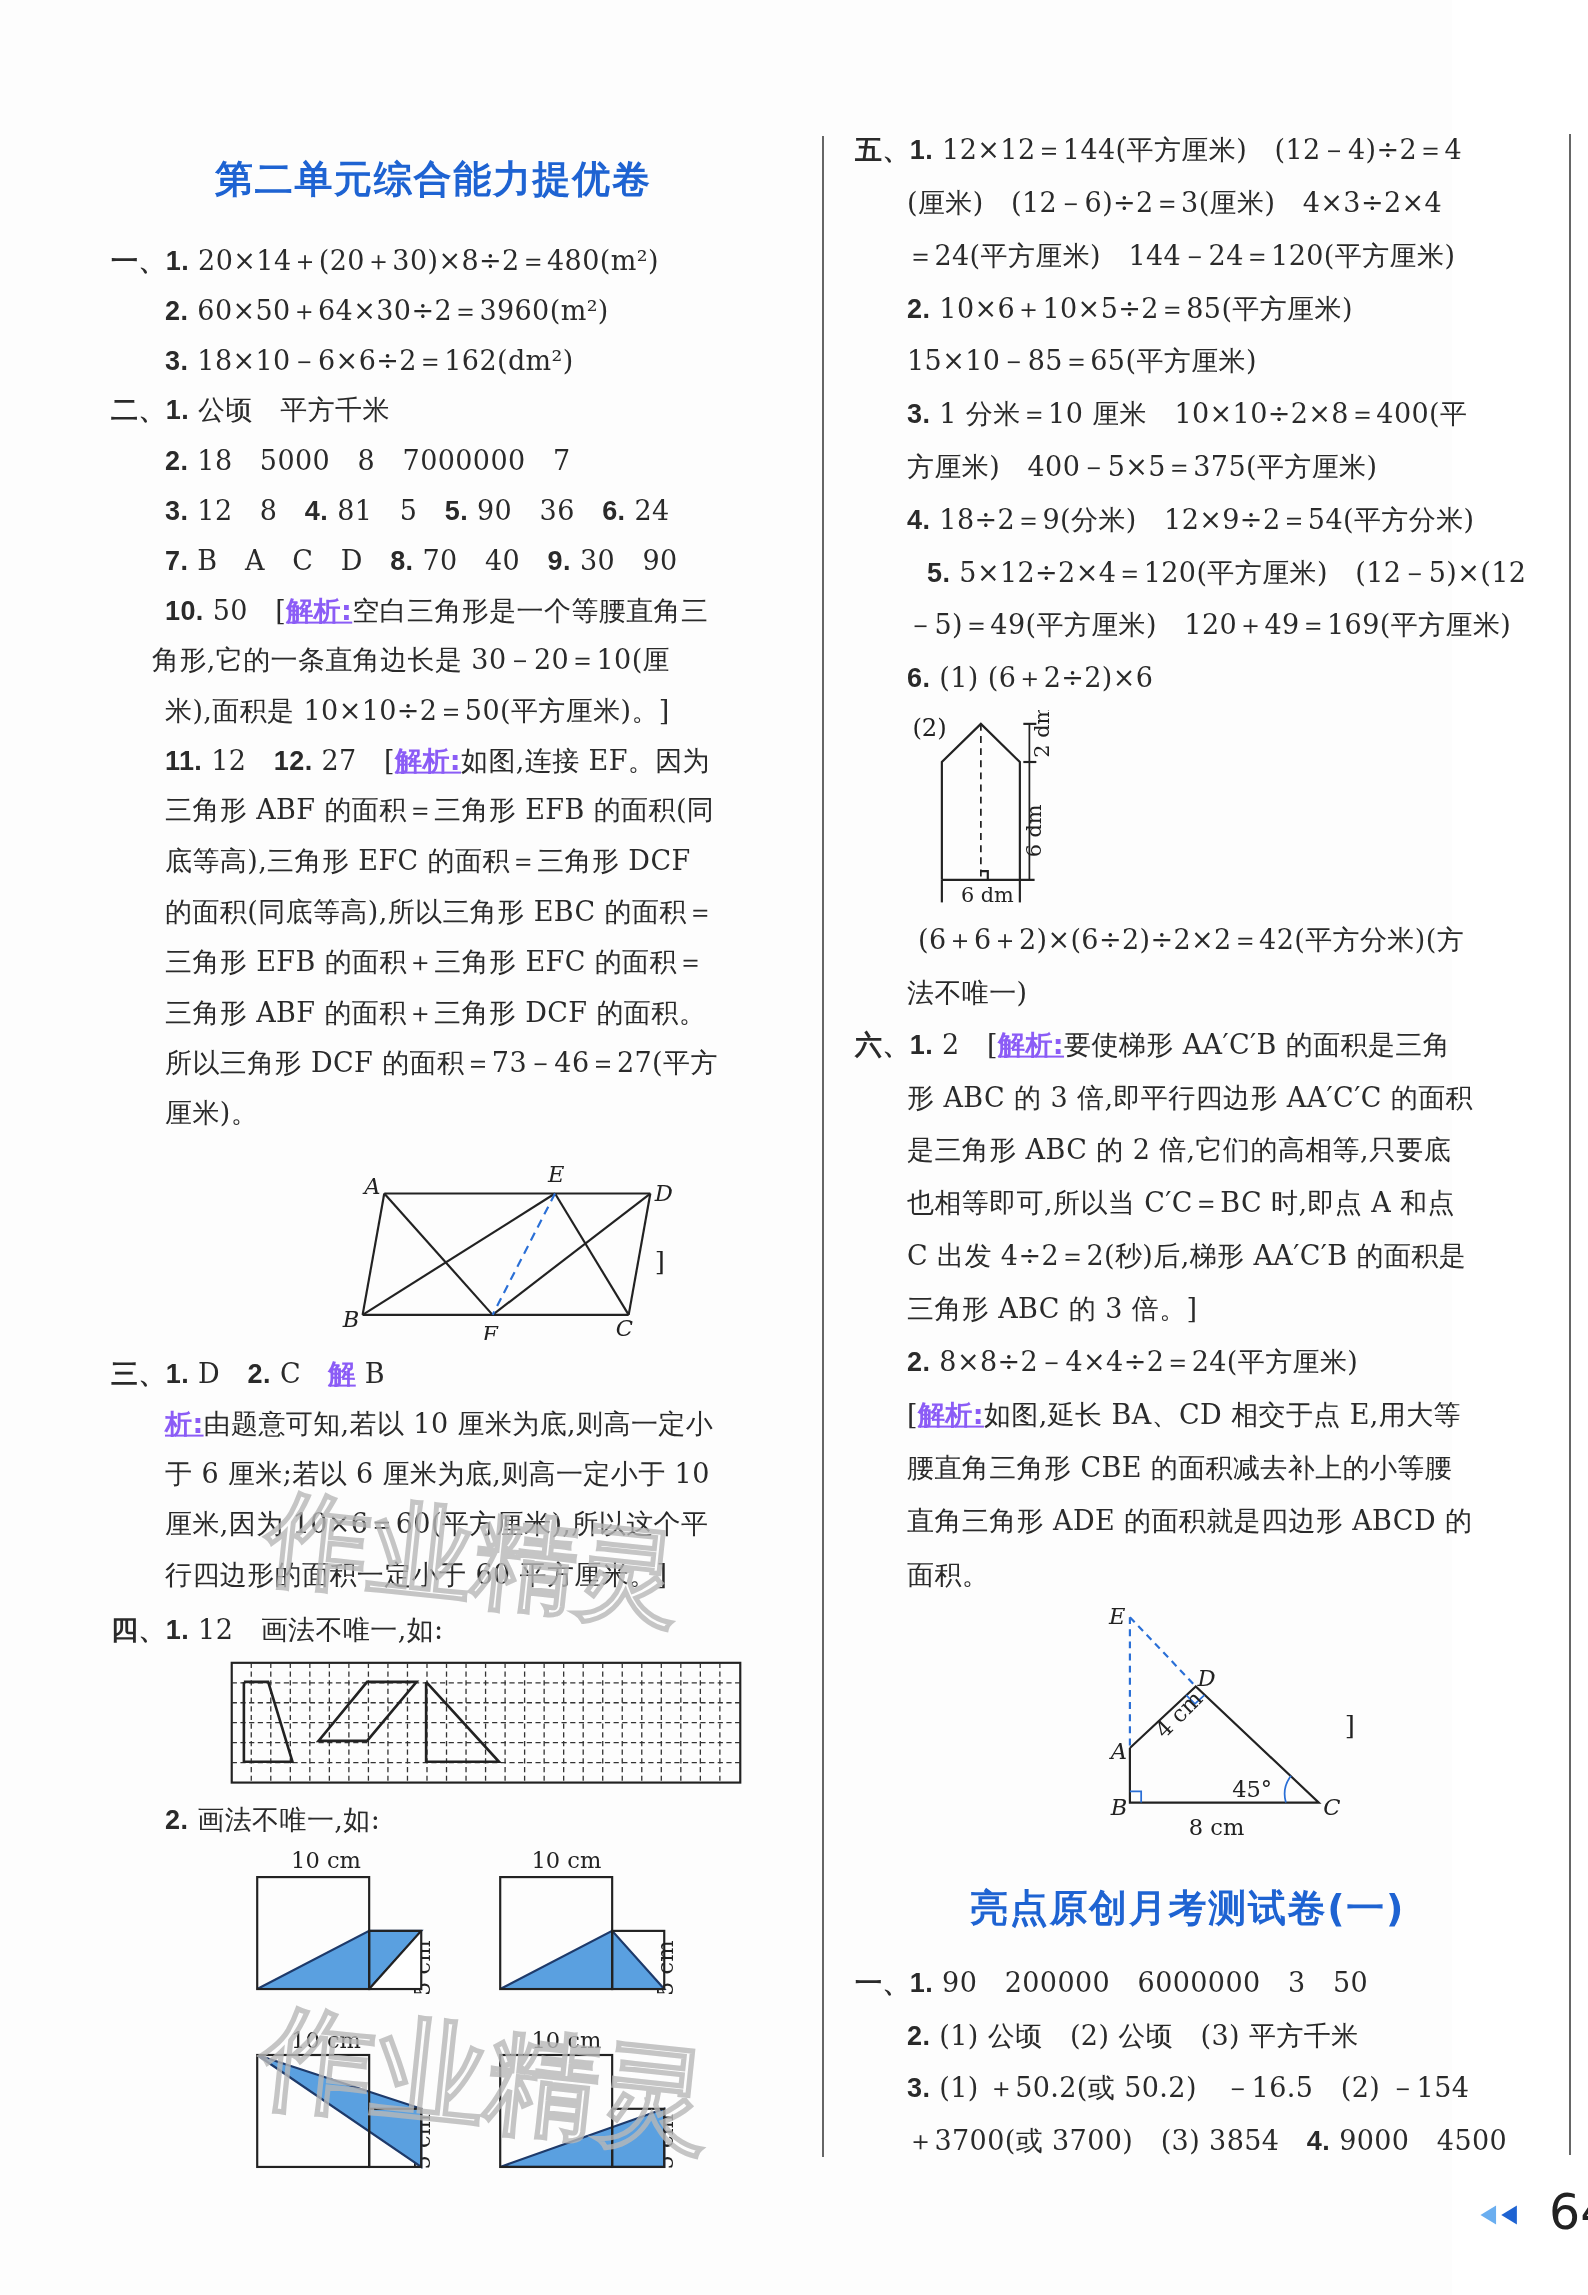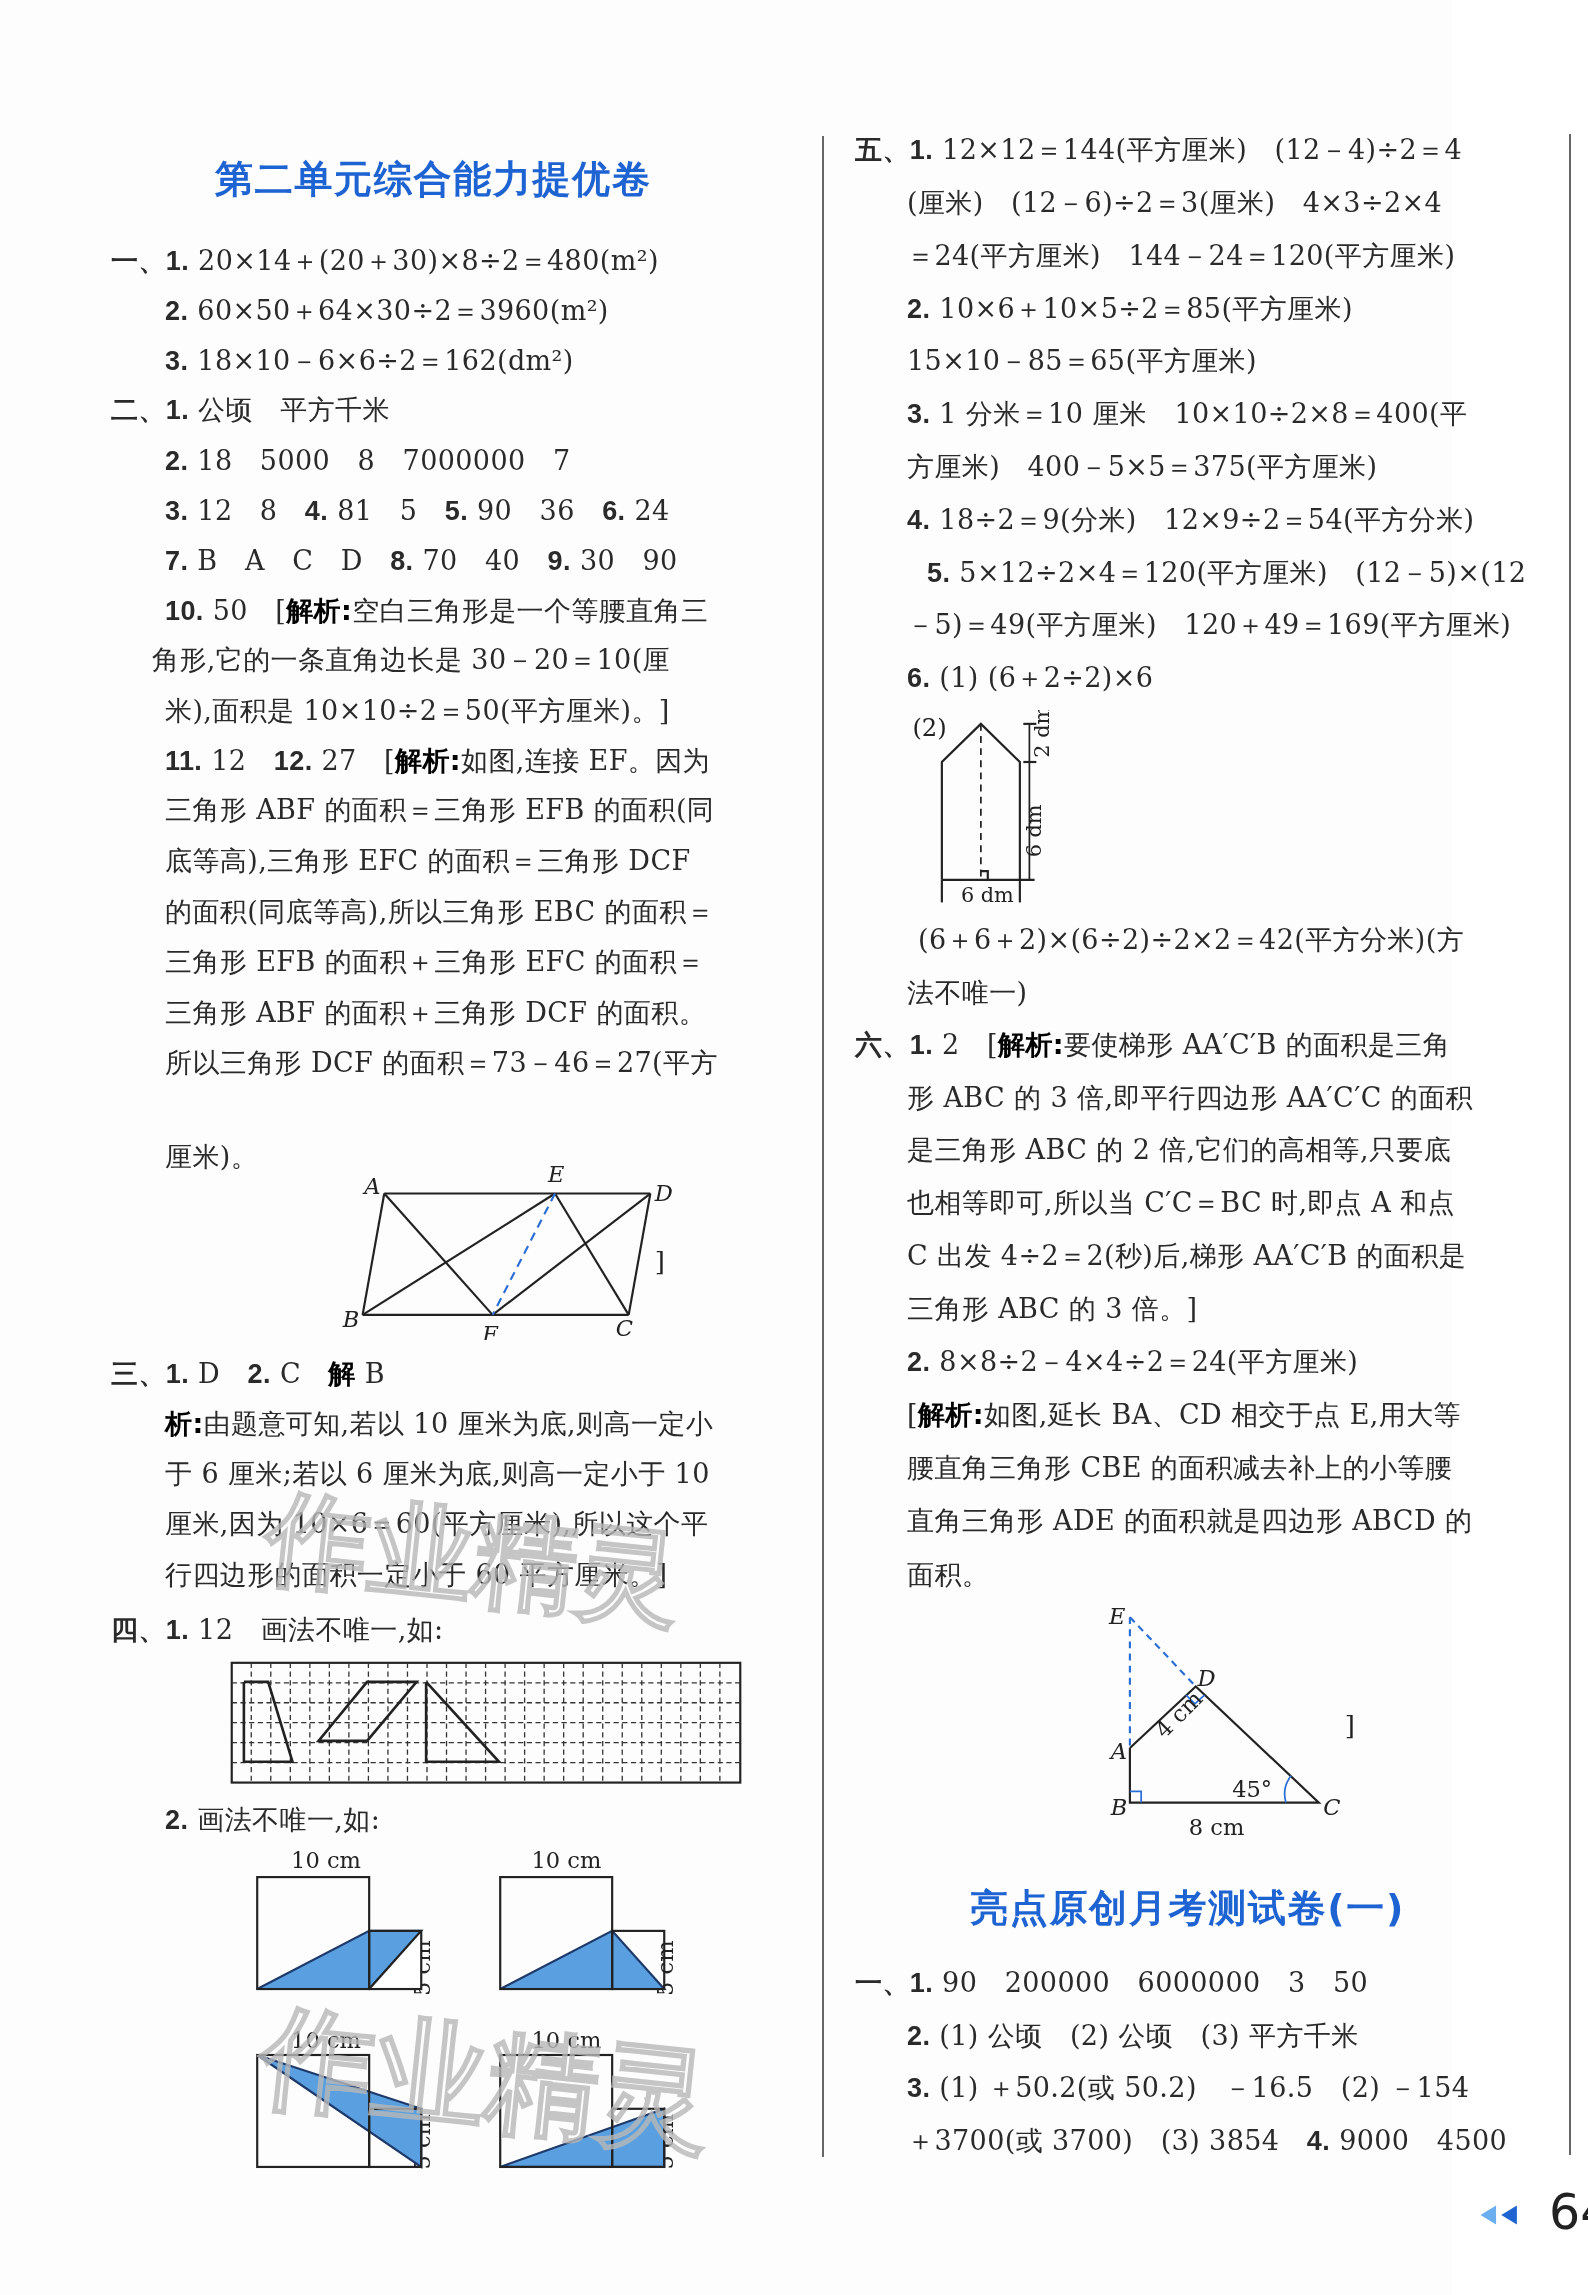--- a/index.html
+++ b/index.html
@@ -2,21 +2,21 @@
 <html style="font-size:14px"><head>
 <meta charset="utf-8">
 <style>
   html,body{margin:0;padding:0;background:#fff;}
   body{width:1588px;height:2295px;position:relative;overflow:hidden;font-family:"DejaVu Serif","Liberation Serif",serif;color:#2a2a2a;}
   .page{position:absolute;left:0;top:0;width:1452px;height:2295px;background:#fdfdfd;}
   .title{position:absolute;font-family:"DejaVu Sans","Liberation Sans",sans-serif;font-weight:bold;font-size:38px;color:#1e63d2;letter-spacing:1.7px;white-space:nowrap;}
   .ln{position:absolute;font-size:27px;line-height:35px;white-space:nowrap;transform:translateY(-17.4px);letter-spacing:0.4px;}
   .sec{font-family:"DejaVu Sans","Liberation Sans",sans-serif;font-weight:bold;}
   .num{font-family:"Liberation Sans","DejaVu Sans",sans-serif;font-weight:bold;}
-  .jx{color:#000000;font-family:"DejaVu Sans","Liberation Sans",sans-serif;font-weight:bold;}
+  .jx{color:#8b5cf6;font-family:"DejaVu Sans","Liberation Sans",sans-serif;font-weight:bold;text-decoration:underline;}
   .divider{position:absolute;background:#666;width:1.7px;}
   .fig{position:absolute;}
   .pagenum{position:absolute;font-family:"DejaVu Sans","Liberation Sans",sans-serif;font-size:49px;color:#222;}
   .wm{position:absolute;font-family:"DejaVu Sans","Liberation Sans",sans-serif;font-weight:bold;color:transparent;-webkit-text-stroke:1.7px #b8b8b8;opacity:0.8;white-space:nowrap;}
 </style>
 </head>
 <body>
 
 <div class="page">
 
@@ -36,21 +36,21 @@
       <div class="ln" style="left: 165px; top: 610px;"><span class="num">10.</span><span> 50　[</span><span class="jx">解析:</span><span>空白三角形是一个等腰直角三</span></div>
       <div class="ln" style="left: 152px; top: 659px; text-align: center;"><span>角形,它的一条直角边长是 30－20＝10(厘</span></div>
       <div class="ln" style="left: 165px; top: 710px;"><span>米),面积是 10×10÷2＝50(平方厘米)。]</span></div>
       <div class="ln" style="left: 165px; top: 760px;"><span class="num">11.</span><span> 12　</span><span class="num">12.</span><span> 27　[</span><span class="jx">解析:</span><span>如图,连接 EF。因为</span></div>
       <div class="ln" style="left: 165px; top: 809px;"><span>三角形 ABF 的面积＝三角形 EFB 的面积(同</span></div>
       <div class="ln" style="left: 165px; top: 860px;"><span>底等高),三角形 EFC 的面积＝三角形 DCF</span></div>
       <div class="ln" style="left: 165px; top: 911px;"><span>的面积(同底等高),所以三角形 EBC 的面积＝</span></div>
       <div class="ln" style="left: 165px; top: 961px;"><span>三角形 EFB 的面积＋三角形 EFC 的面积＝</span></div>
       <div class="ln" style="left: 165px; top: 1012px;"><span>三角形 ABF 的面积＋三角形 DCF 的面积。</span></div>
       <div class="ln" style="left: 165px; top: 1062px;"><span>所以三角形 DCF 的面积＝73－46＝27(平方</span></div>
-      <div class="ln" style="left: 165px; top: 1156px; text-align: center;"><span>厘米)。</span></div>
+      <div class="ln" style="left: 165px; top: 1112px; text-align: center;"><span>厘米)。</span></div>
       <div class="ln" style="left: 111px; top: 1373px;"><span class="sec">三、</span><span class="num">1.</span><span> D　</span><span class="num">2.</span><span> C　</span><span class="jx">解</span><span> B　</span></div>
       <div class="ln" style="left: 165px; top: 1423px;"><span class="jx">析:</span><span>由题意可知,若以 10 厘米为底,则高一定小</span></div>
       <div class="ln" style="left: 165px; top: 1473px;"><span>于 6 厘米;若以 6 厘米为底,则高一定小于 10</span></div>
       <div class="ln" style="left: 165px; top: 1523px;"><span>厘米,因为 10×6＝60(平方厘米),所以这个平</span></div>
       <div class="ln" style="left: 165px; top: 1574px;"><span>行四边形的面积一定小于 60 平方厘米。]</span></div>
       <div class="ln" style="left: 111px; top: 1629px;"><span class="sec">四、</span><span class="num">1.</span><span> 12　画法不唯一,如:</span></div>
       <div class="ln" style="left: 165px; top: 1819px;"><span class="num">2.</span><span> 画法不唯一,如:</span></div>
     </div>
 
   <svg class="fig" style="left:321px;top:1158px;" width="364" height="182" viewBox="0 0 420 210">

